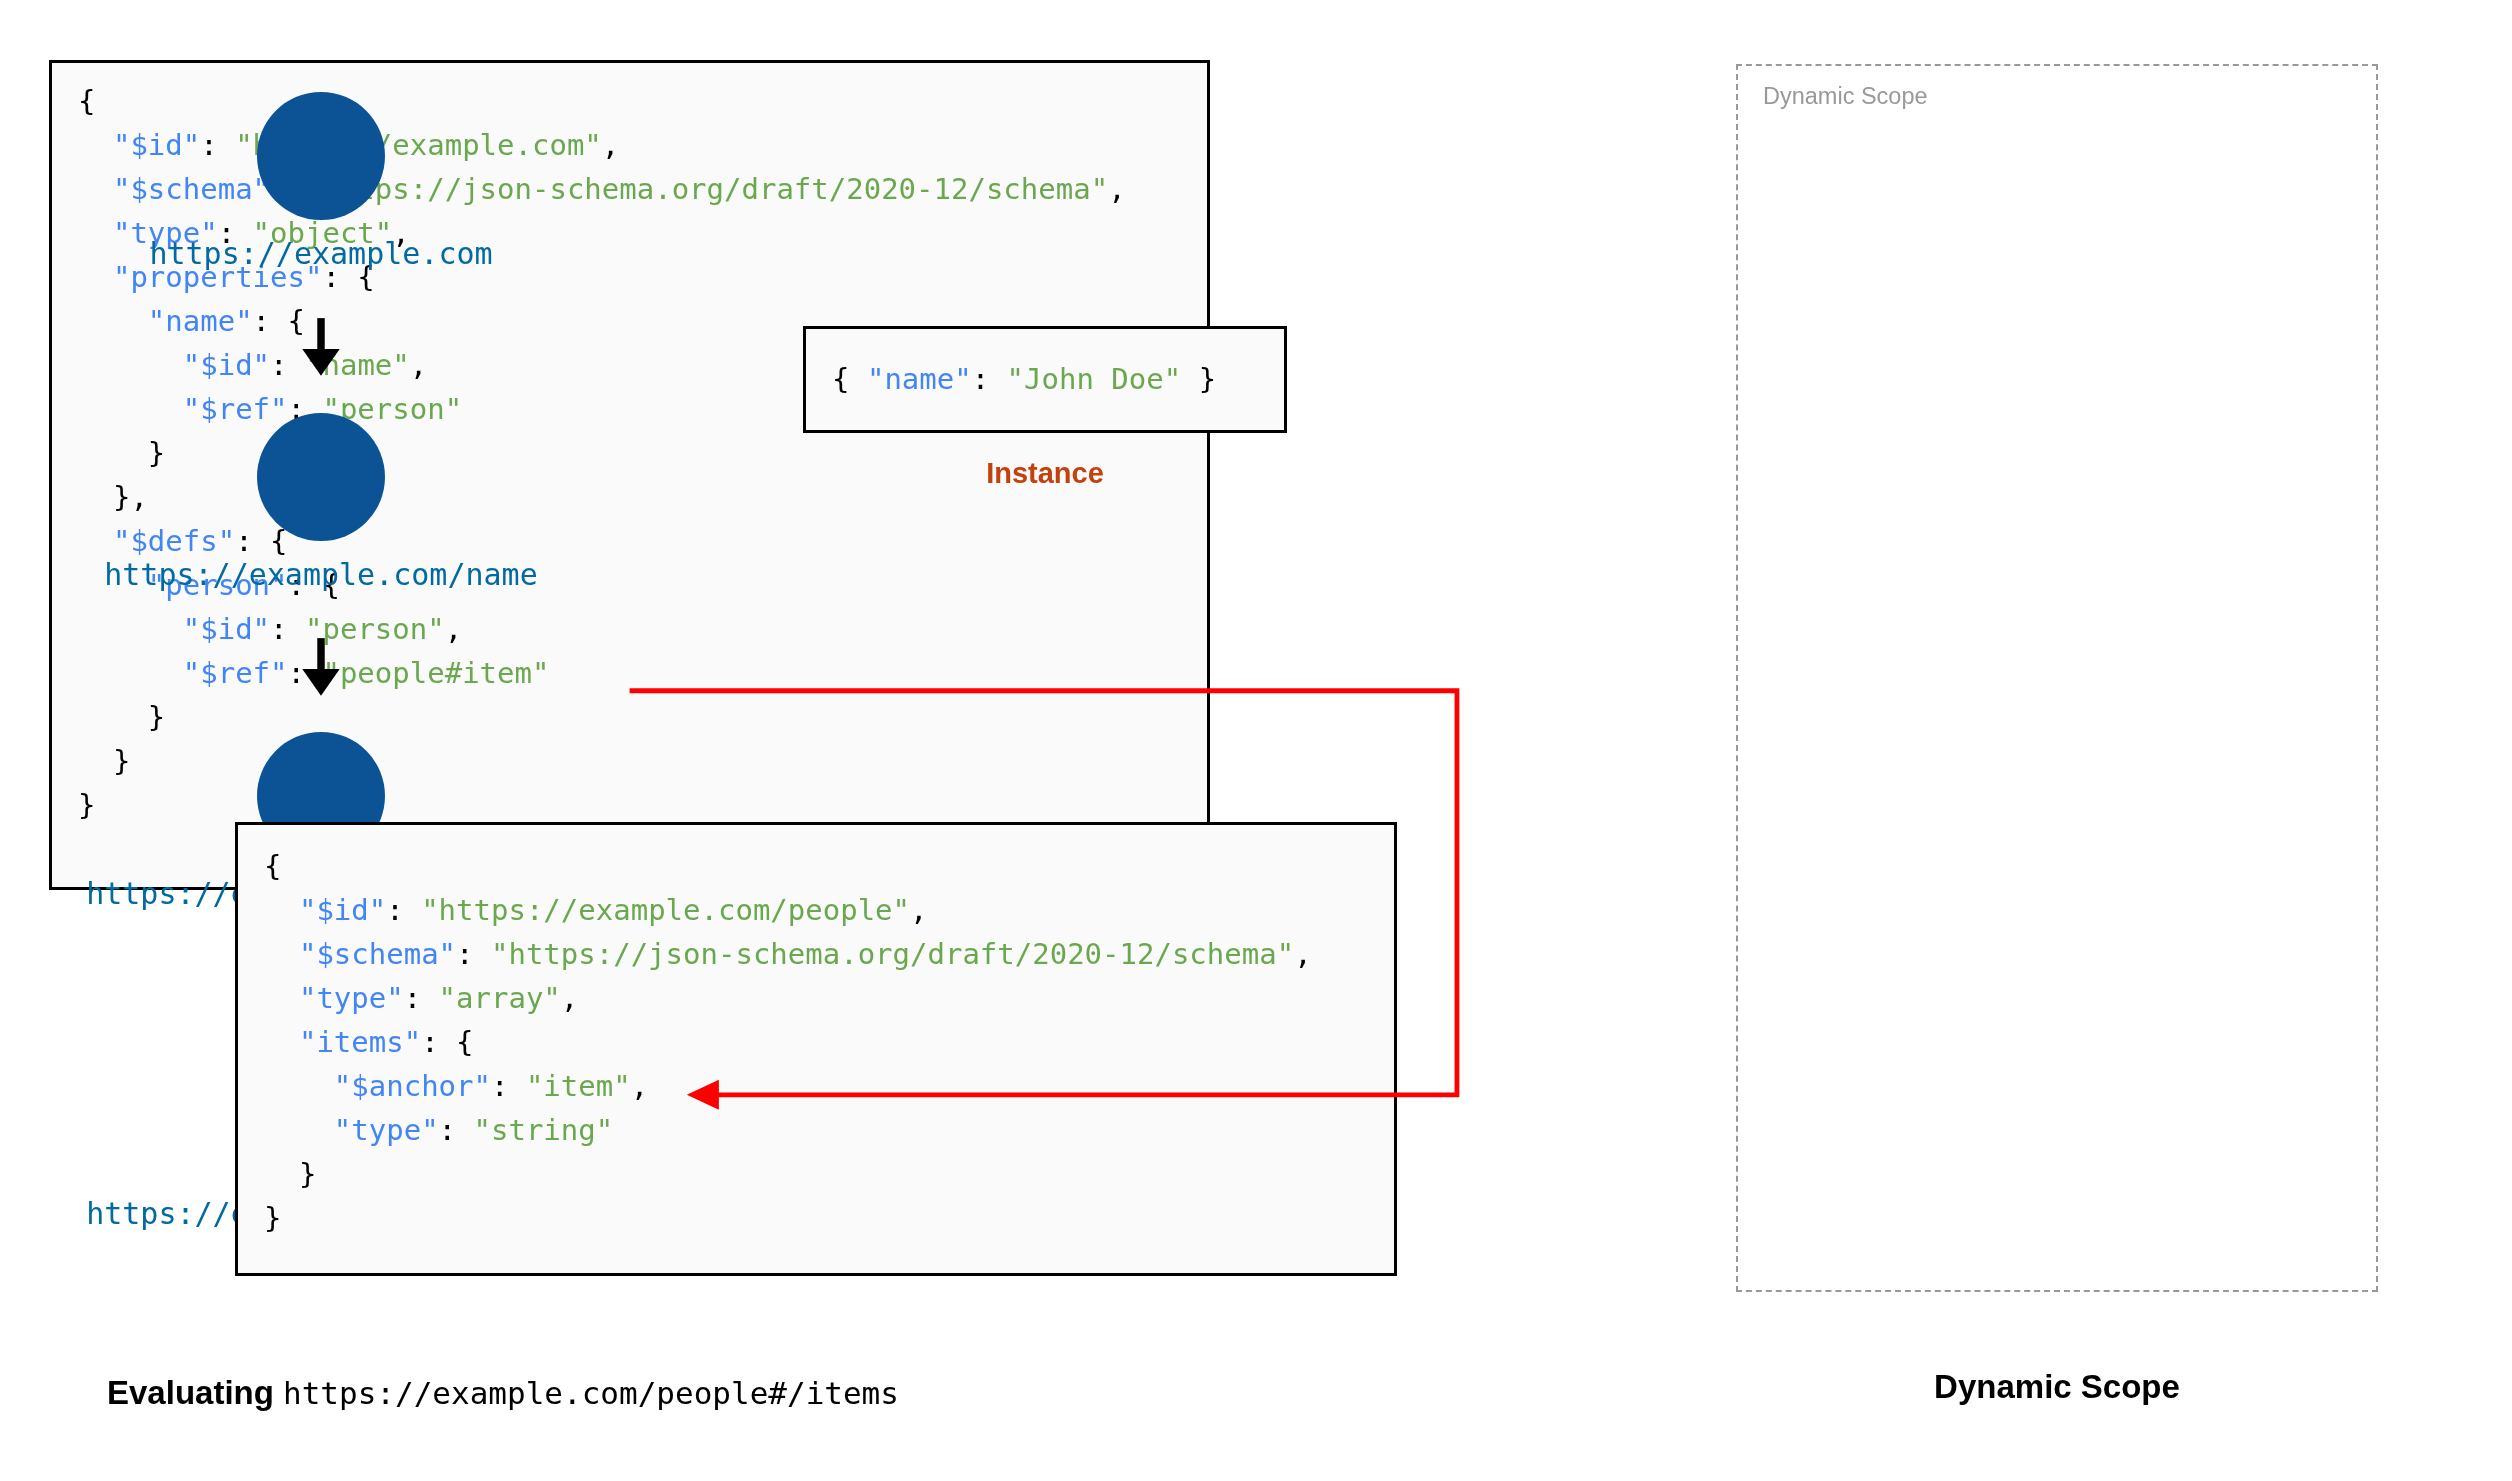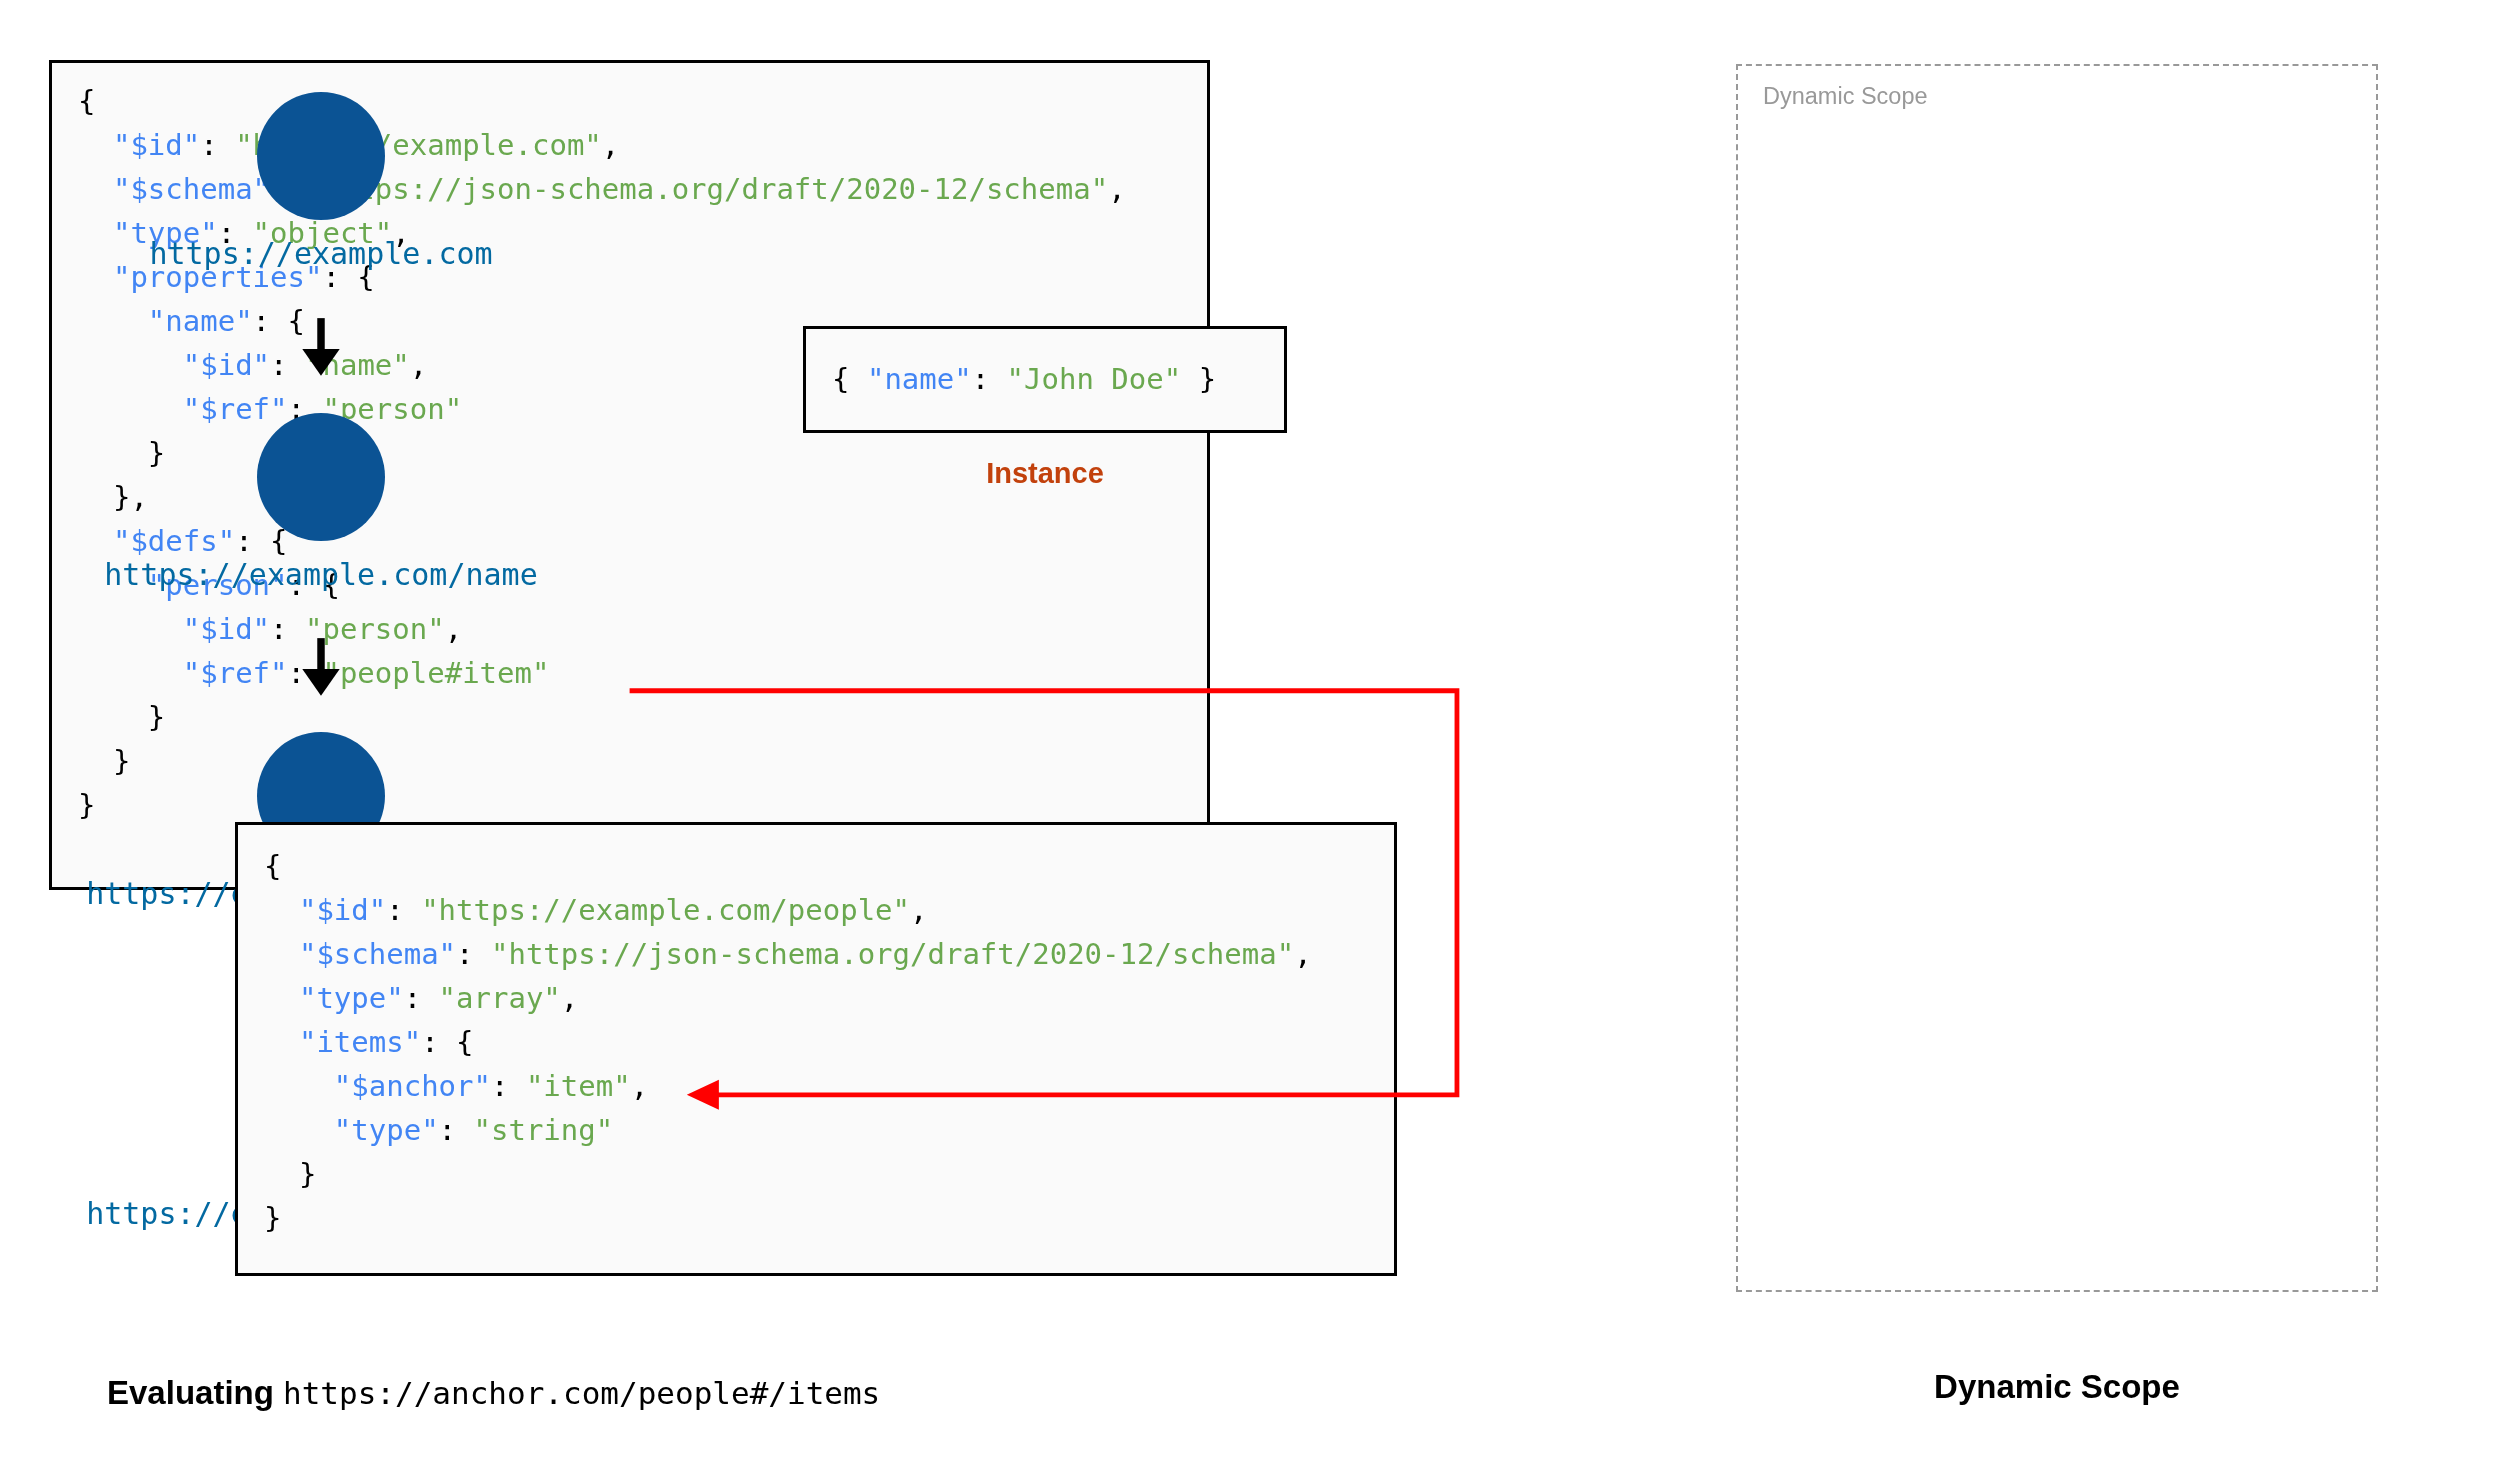--- a/index.html
+++ b/index.html
@@ -128,16 +128,16 @@
 <svg class="scope-arrow" id="arrow-2" viewBox="0 0 1202 110" xmlns="http://www.w3.org/2000/svg">
   <line x1="601" y1="0" x2="601" y2="70" stroke="#000000" stroke-width="14"></line>
   <polygon points="601,108 566,58 636,58" fill="#000000"></polygon>
 </svg>
 
 <div class="node" id="node-3">
   <div class="dot"></div>
   <div class="node-label">https://example.com/people</div>
 </div>
 
-<div id="eval-caption"><span class="bold">Evaluating </span><span class="mono">https://anchor.com/people#/items</span></div>
+<div id="eval-caption"><span class="bold">Evaluating </span><span class="mono">https://example.com/people#/items</span></div>
 
 <div id="scope-caption">Dynamic Scope</div>
 
 
 </body></html>

